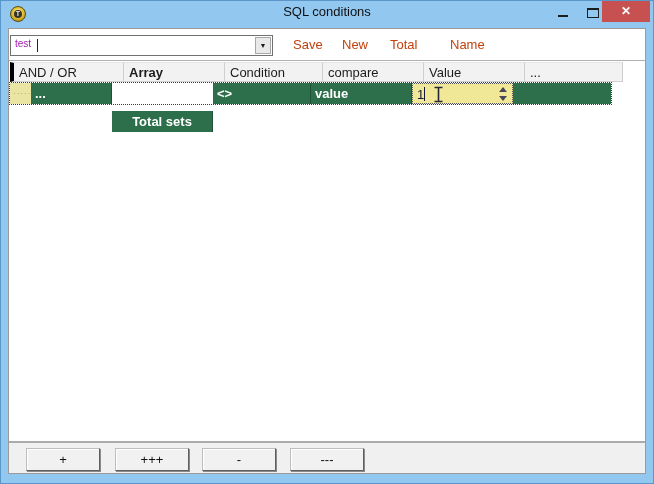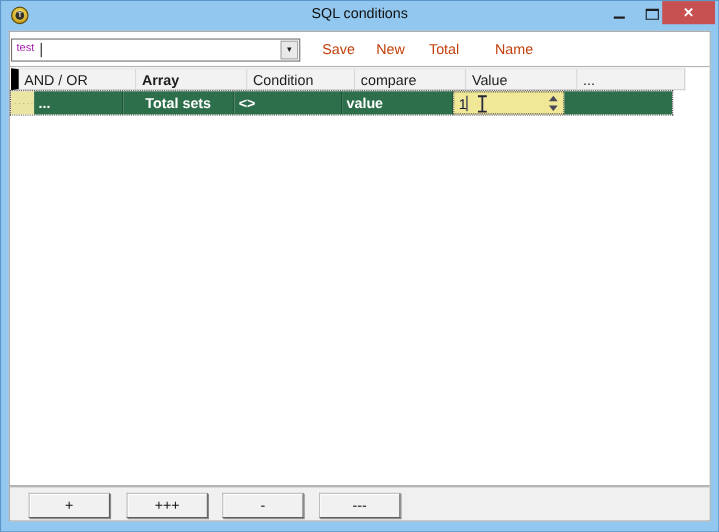--- a/index.html
+++ b/index.html
@@ -71,42 +71,42 @@
     position:absolute; left:0; top:31px; width:636px; height:382px;
     background:#ffffff; border-top:1px solid #b0b0b0; border-bottom:1px solid #ababab;
   }
   .grid-header { position:absolute; left:1px; top:1px; height:20px; white-space:nowrap; font-size:0; }
   .hcell {
     display:inline-block; height:20px; background:#f2f2f2;
     border-right:1px solid #cfcfcf; border-bottom:1px solid #cfcfcf; border-top:1px solid #e4e4e4;
     font-size:13px; color:#1c1c1c; padding:2px 0 0 5px; vertical-align:top;
     overflow:hidden;
   }
-  .hc0 { width:114px; border-left:7px solid #000000; } .hc1 { width:101px;font-weight:bold; } .hc2 { width:98px; }
+  .hc0 { width:114px; border-left:4px solid #000000; } .hc1 { width:101px;font-weight:bold; } .hc2 { width:98px; }
   .hc3 { width:101px; } .hc4 { width:101px; } .hc5 { width:98px; }
 
   .grid-row {
     position:absolute; left:1px; top:22px; height:21px; width:601px;
     outline:1px dotted #3c3c3c; white-space:nowrap; font-size:0;
   }
   .rcell {
     display:inline-block; height:21px; vertical-align:top;
     font-size:13px; font-weight:600; color:#ffffff;
     background:#2d6e4b; border-right:1px solid rgba(0,0,0,0.25);
     padding:3px 0 0 4px; overflow:hidden; position:relative;
   }
   .indicator {
     display:inline-block; width:21px; height:21px; vertical-align:top;
     background:#ebe5a3; position:relative;
   }
   .indicator .dots {
     position:absolute; left:3px; top:6px; font-size:8px; color:#a89f6e; letter-spacing:1px;
   }
   .c-andor { width:81px; }
-  .c-array { width:101px; text-align:center; padding-left:0; }
+  .c-array { width:101px; text-align:center; padding-left:0;margin-top:28px; }
   .c-cond  { width:98px; }
   .c-comp  { width:101px; }
   .c-last  { width:98px; border-right:none; }
 
   .editor {
     display:inline-block; width:101px; height:21px; vertical-align:top;
     background:#f1e897; border:1px dotted #555; position:relative;
   }
   .editor .val { position:absolute; left:4px; top:3px; font-size:13px; color:#16163a; font-weight:normal; }
   .caret { position:absolute; left:11px; top:3px; width:1px; height:14px; background:#16163a; }

